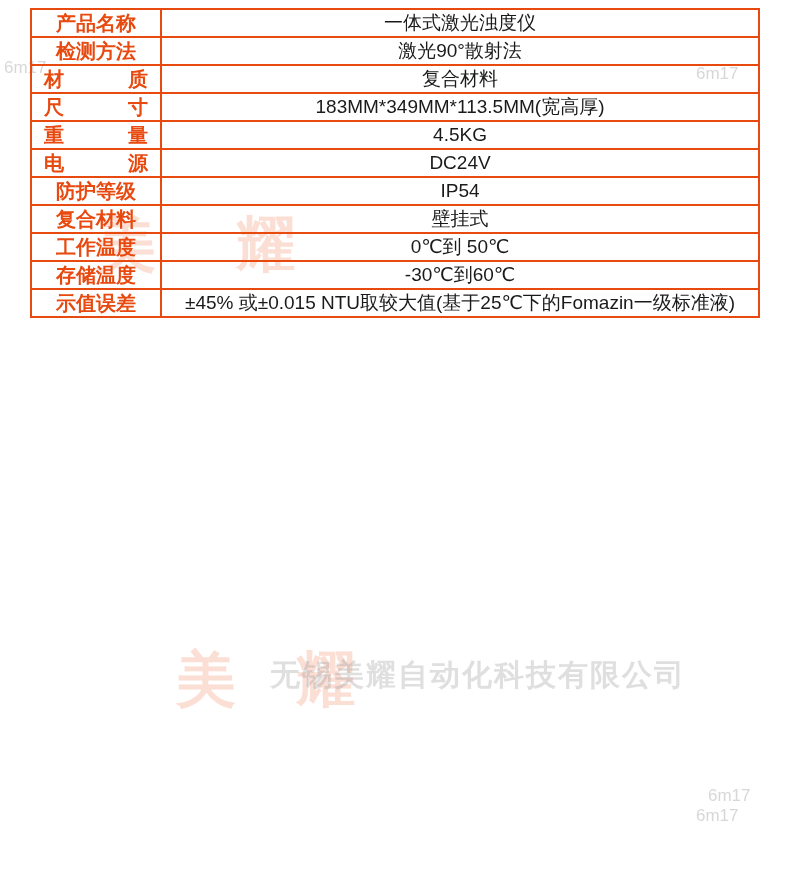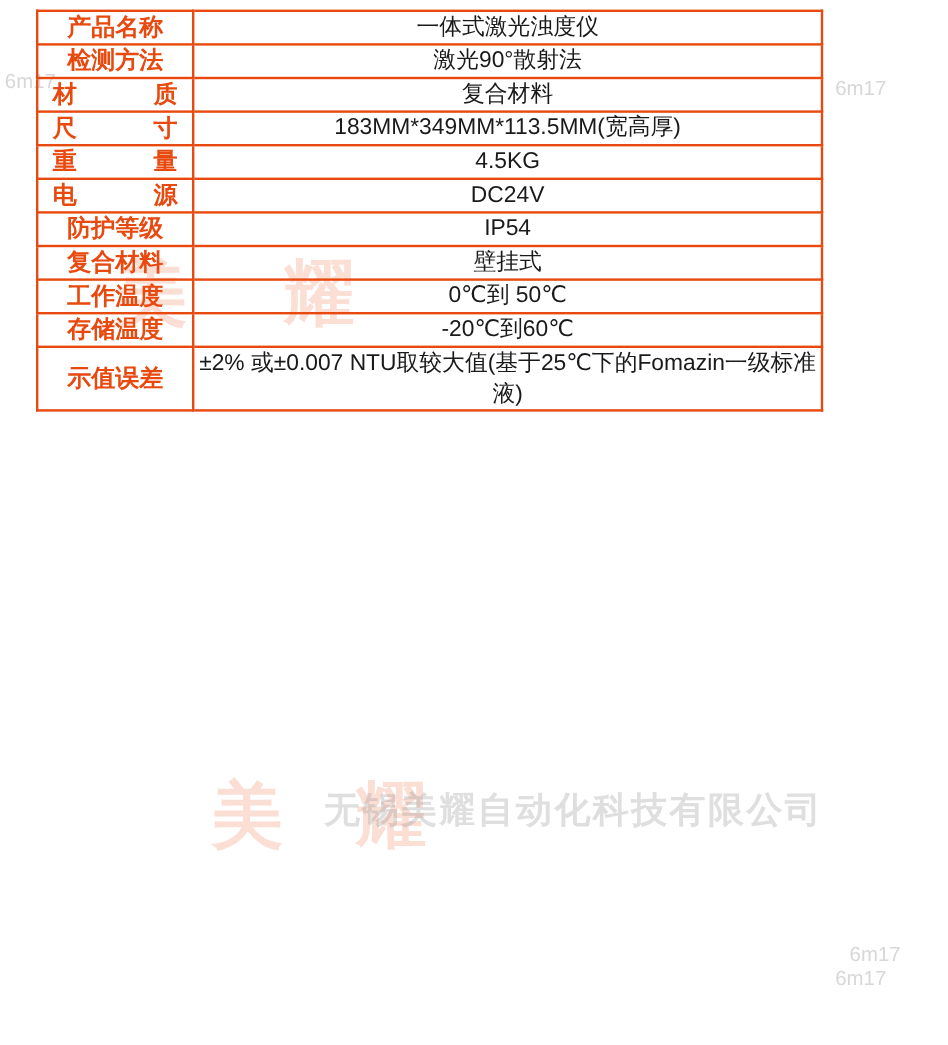--- a/index.html
+++ b/index.html
@@ -11,21 +11,21 @@
     width: 790px;
     height: 871px;
     font-family: "Liberation Sans", "DejaVu Sans", sans-serif;
     position: relative;
     overflow: hidden;
   }
 
   #spec-table {
     border-collapse: collapse;
     table-layout: fixed;
-    width: 656px;
+    width: 730px;
     margin: 8px 0 13px 30px;
     position: relative;
     z-index: 2;
     border-radius: 19px;
   }
 
   #spec-table td {
     border: 2px solid #e8490f;
     padding: 0;
     vertical-align: middle;
@@ -137,20 +137,20 @@
     <tr>
       <td class="label-cell">复合材料</td>
       <td class="value-cell">壁挂式</td>
     </tr>
     <tr>
       <td class="label-cell">工作温度</td>
       <td class="value-cell">0℃到 50℃</td>
     </tr>
     <tr>
       <td class="label-cell">存储温度</td>
-      <td class="value-cell">-20℃到60℃</td>
+      <td class="value-cell">-30℃到60℃</td>
     </tr>
     <tr>
       <td class="label-cell">示值误差</td>
-      <td class="value-cell">±2% 或±0.007 NTU取较大值(基于25℃下的Fomazin一级标准液)</td>
+      <td class="value-cell">±45% 或±0.015 NTU取较大值(基于25℃下的Fomazin一级标准液)</td>
     </tr>
   </tbody>
 </table>
 
 </body></html>

